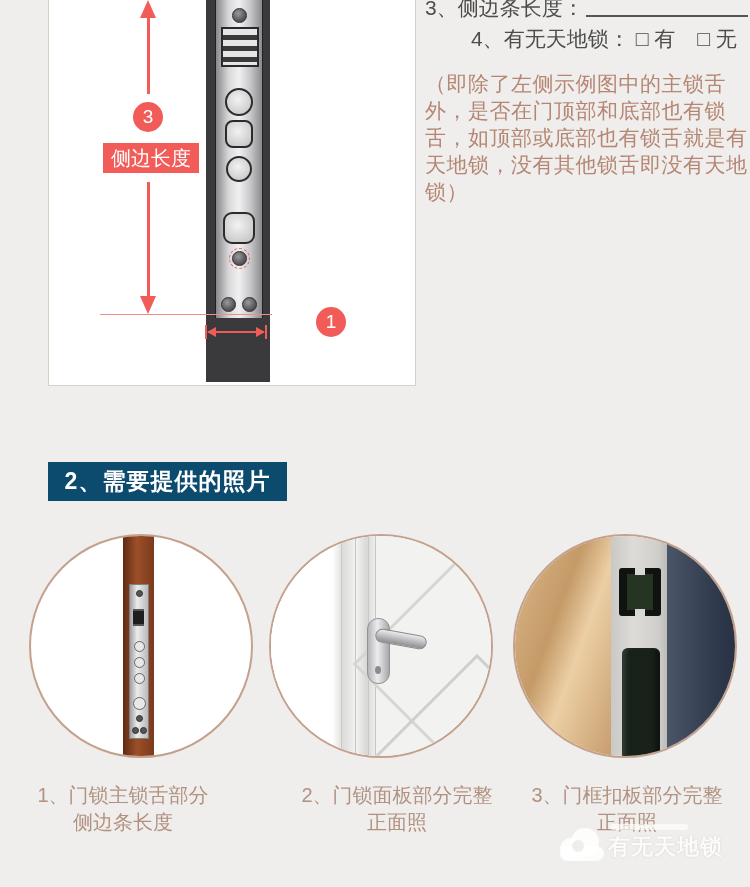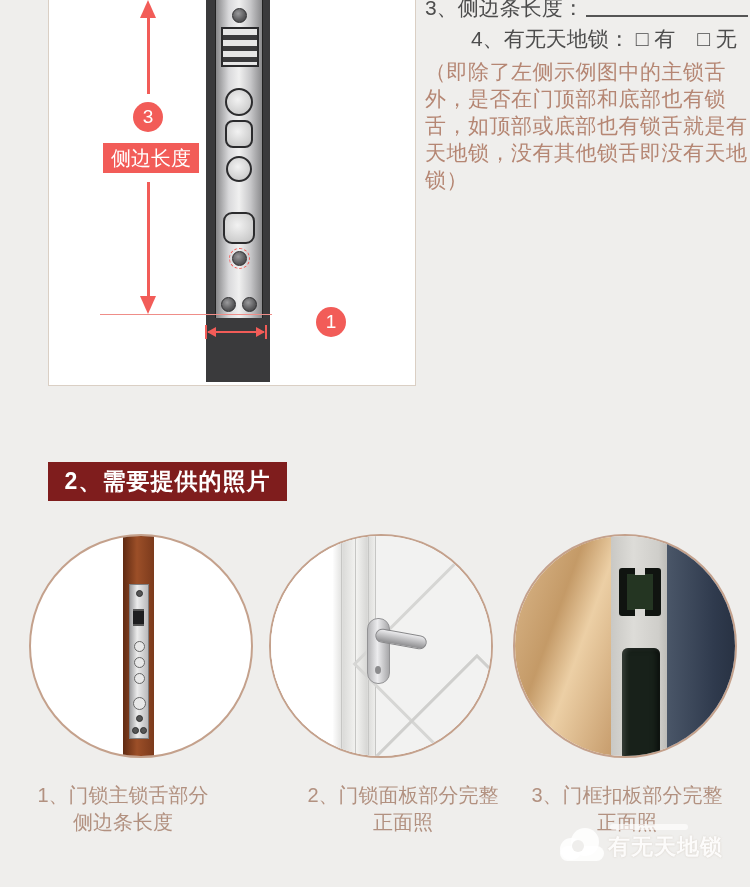--- a/index.html
+++ b/index.html
@@ -52,24 +52,24 @@
   .bracket-ar-l{left:207px;top:327px;width:0;height:0;border-top:5px solid transparent;border-bottom:5px solid transparent;border-right:9px solid #f25c58;z-index:4;}
   .bracket-ar-r{left:256px;top:327px;width:0;height:0;border-top:5px solid transparent;border-bottom:5px solid transparent;border-left:9px solid #f25c58;z-index:4;}
 
   
   .checklist{left:425px;top:-5px;width:323px;font-size:21px;color:#4d4d4d;z-index:5;}
   .check-row{display:flex;align-items:flex-end;line-height:26px;}
   .fill-line{flex:1;border-bottom:2px solid #555;margin-bottom:4px;margin-left:2px;}
   .check-row2{margin-top:5px;line-height:26px;margin-left:46px;}
   .opt{margin-left:6px;}
   .opt+.opt{margin-left:22px;}
-  .note{margin-top:6px;color:#b58673;font-size:21px;line-height:27px;letter-spacing:0.5px;}
-
-  
-  .sec-heading{left:48px;top:462px;width:239px;height:39px;background:#7f1d1d;color:#fff;
+  .note{margin-top:18px;color:#b58673;font-size:21px;line-height:27px;letter-spacing:0.5px;}
+
+  
+  .sec-heading{left:48px;top:462px;width:239px;height:39px;background:#0c4a6e;color:#fff;
     font-size:23px;line-height:39px;text-align:center;font-weight:bold;letter-spacing:1px;z-index:5;}
 
   
   .photo-circle{top:534px;width:220px;height:220px;border-radius:50%;background:#fff;
     border:2px solid #c4a18c;overflow:hidden;z-index:2;}
   .pc1{left:29px;} .pc2{left:269px;} .pc3{left:513px;}
 
   
   .c1-strip{position:absolute;left:92px;top:0;width:31px;height:220px;
     background:linear-gradient(90deg,#5f2a12,#9c4f28 45%,#7b3a1c);}
@@ -108,21 +108,21 @@
     background:linear-gradient(90deg,#4a5668,#2f3a4d 70%,#283243);}
   .c3-slot1{position:absolute;left:104px;top:32px;width:42px;height:48px;background:#101410;border-radius:3px;}
   .c3-slot1-in{position:absolute;left:8px;top:6px;width:26px;height:36px;background:#243522;}
   .c3-notch{position:absolute;left:16px;width:10px;height:7px;background:#d8d7d3;}
   .n-top{top:0;} .n-bot{bottom:0;}
   .c3-slot2{position:absolute;left:107px;top:112px;width:38px;height:132px;border-radius:6px;
     background:#18211a;box-shadow:inset 3px 0 5px rgba(255,255,255,0.15), inset -3px 0 6px rgba(0,0,0,0.6);}
 
   
   .caption{top:782px;color:#b29180;font-size:20px;line-height:27px;text-align:center;z-index:5;}
-  .cap1{left:8px;width:230px;} .cap2{left:278px;width:250px;} .cap3{left:502px;width:250px;}
+  .cap1{left:8px;width:230px;} .cap2{left:272px;width:250px;} .cap3{left:502px;width:250px;}
 
   
   .watermark{left:558px;top:816px;width:190px;height:60px;z-index:6;}
   .wm-cloud{position:absolute;left:0;top:10px;width:50px;height:36px;}
   .wm-c1{position:absolute;left:2px;top:12px;width:22px;height:22px;border-radius:50%;background:rgba(255,255,255,0.85);}
   .wm-c2{position:absolute;left:13px;top:2px;width:28px;height:28px;border-radius:50%;background:rgba(255,255,255,0.85);}
   .wm-base{position:absolute;left:2px;top:20px;width:44px;height:15px;border-radius:8px;background:rgba(255,255,255,0.85);}
   .wm-hole{position:absolute;left:14px;top:14px;width:12px;height:12px;border-radius:50%;background:#efeeec;}
   .wm-small{position:absolute;left:52px;top:8px;width:78px;height:6px;border-radius:3px;background:rgba(255,255,255,0.65);}
   .wm-text{position:absolute;left:50px;top:16px;width:140px;color:rgba(255,255,255,0.9);

